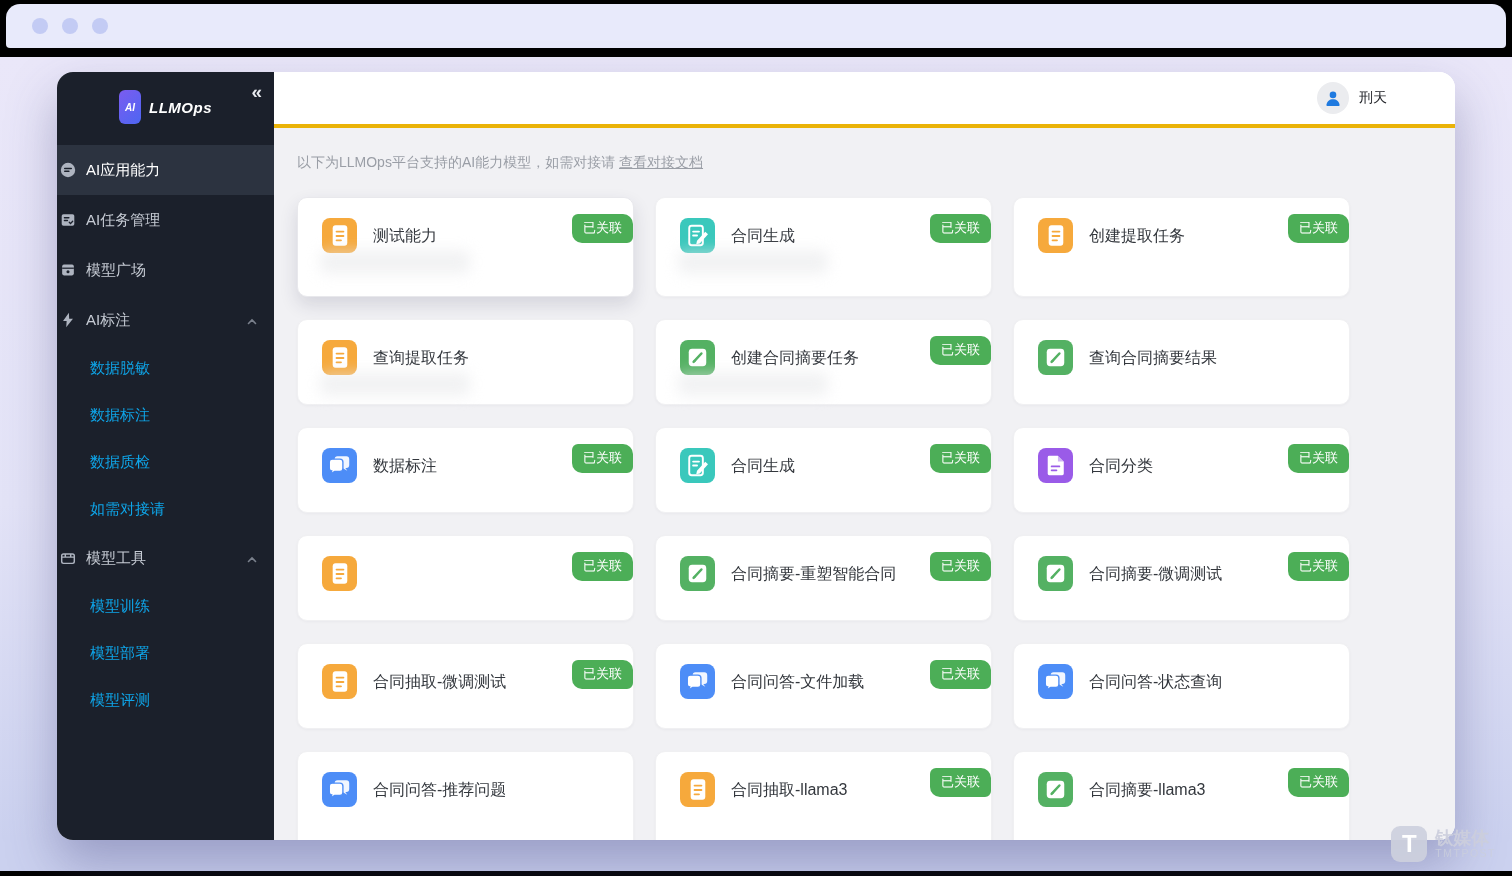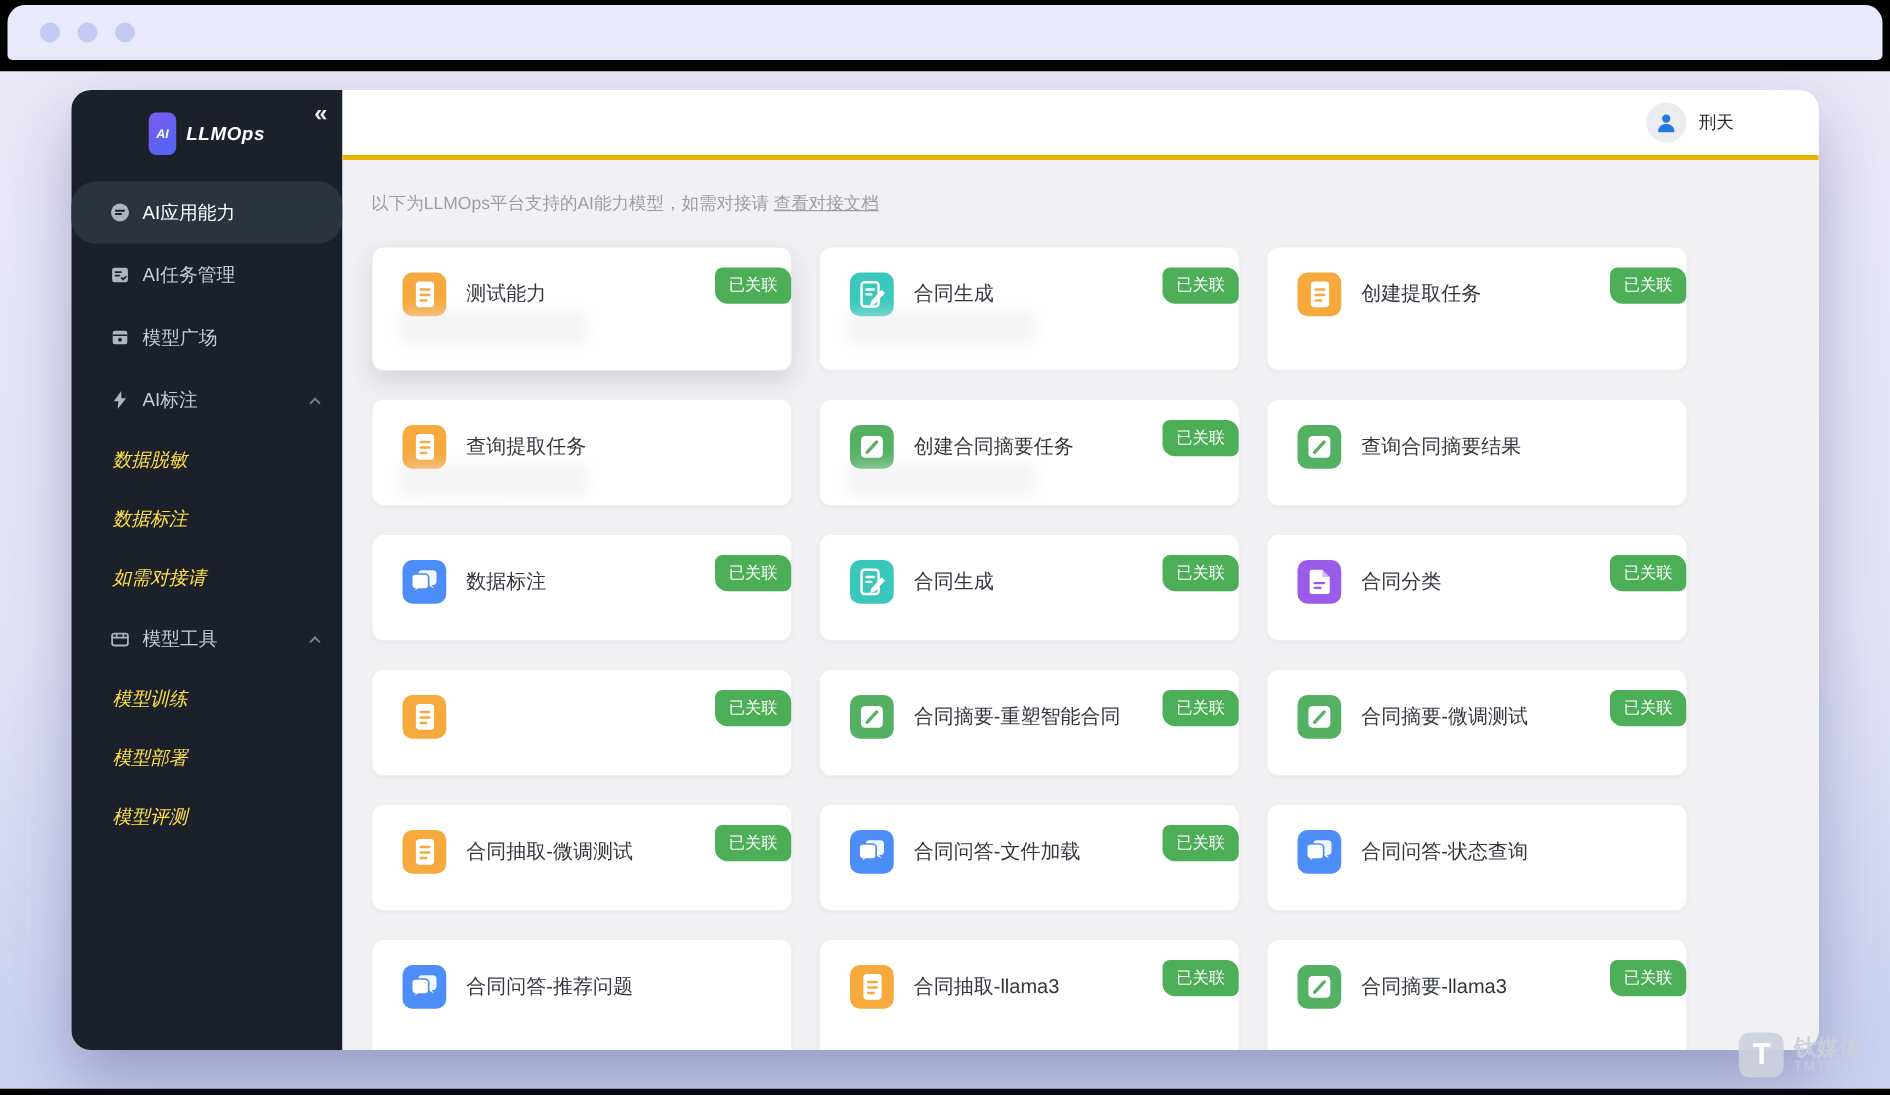--- a/index.html
+++ b/index.html
@@ -26,24 +26,24 @@
     background:var(--sidebar-bg); color:#c6cbd4; }
   .logo-row { height:70px; display:flex; align-items:center; justify-content:center; position:relative; }
   .logo-badge { width:22px; height:34px; border-radius:6px;
     background:linear-gradient(135deg,#7b5cf0 0%,#4d66f2 100%);
     color:#fff; font-size:10px; font-weight:bold; display:flex; align-items:center;
     justify-content:center; margin-right:8px; font-style:italic; }
   .logo-text { color:#fff; font-weight:bold; font-style:italic; font-size:15px; letter-spacing:.5px; }
   .collapse-btn { position:absolute; right:12px; top:10px; color:#e8eaef; font-size:19px;
     font-weight:bold; cursor:pointer; line-height:1; }
   .menu { margin-top:3px; }
-  .side-item { height:50px; display:flex; align-items:center; padding:0 16px 0 30px;
-    font-size:15px; cursor:pointer; position:relative;border-radius:20px; }
+  .side-item { height:50px; display:flex; align-items:center; padding:0 16px 0 2px;
+    font-size:15px; cursor:pointer; position:relative; }
   .side-item.active { background:var(--sidebar-active); color:#fff; }
-  .side-item.child { height:47px; padding-left:33px; color:#fde047;font-style:italic; }
+  .side-item.child { height:47px; padding-left:33px; color:#0ea5e9; }
   .side-icon { width:18px; height:18px; margin-right:9px; flex:0 0 18px; display:flex; }
   .side-icon svg { width:18px; height:18px; }
   .side-label { flex:1; white-space:nowrap; }
   .chevron { width:12px; height:12px; opacity:.75; }
   .chevron svg { width:12px; height:12px; }
 
   
   .header { position:absolute; left:217px; right:0; top:0; height:56px; background:#fff;
     display:flex; align-items:center; justify-content:flex-end; padding-right:68px; gap:10px;
     border-bottom:4px solid #eab308; }
@@ -142,20 +142,23 @@
               <path d="M2.5 7.5L6 4l3.5 3.5" fill="none" stroke="#9aa1ad" stroke-width="1.6" stroke-linecap="round"></path>
             </svg></span>
         </div>
         <div class="side-item child">
           <span class="side-label">数据脱敏</span>
         </div>
         <div class="side-item child">
           <span class="side-label">数据标注</span>
         </div>
         <div class="side-item child">
+          <span class="side-label">数据质检</span>
+        </div>
+        <div class="side-item child">
           <span class="side-label">如需对接请</span>
         </div>
         <div class="side-item">
           <span class="side-icon">
             <svg viewBox="0 0 20 20">
               <rect x="3" y="5.5" width="14" height="10.5" rx="2" fill="none" stroke="#aeb4c0" stroke-width="1.6"></rect>
               <path d="M7 5.5v3M13 5.5v3M3 9h14" stroke="#aeb4c0" stroke-width="1.6"></path>
             </svg>
           </span>
           <span class="side-label">模型工具</span>

